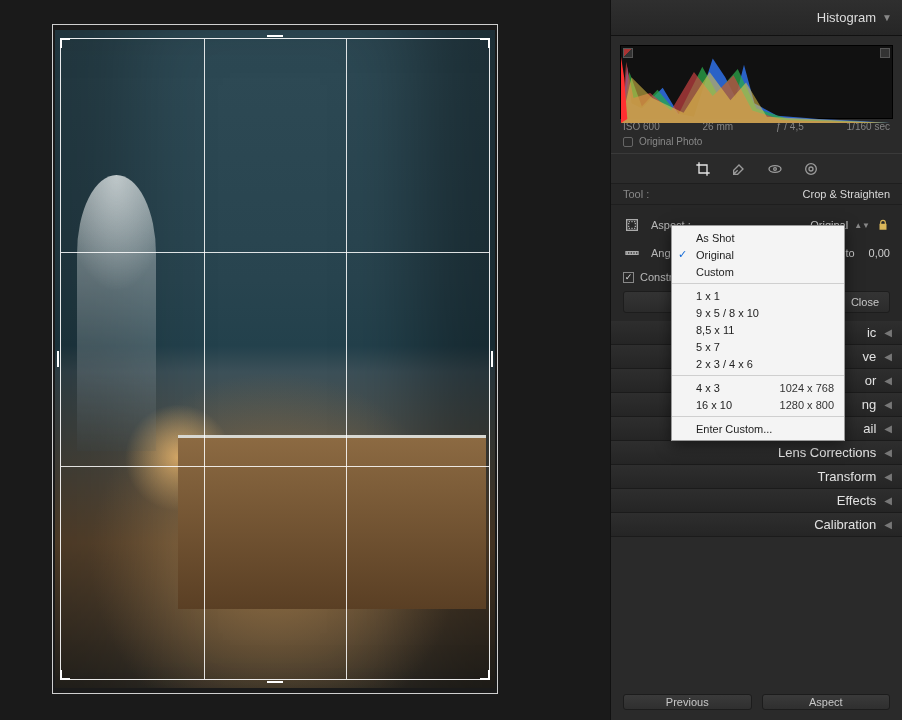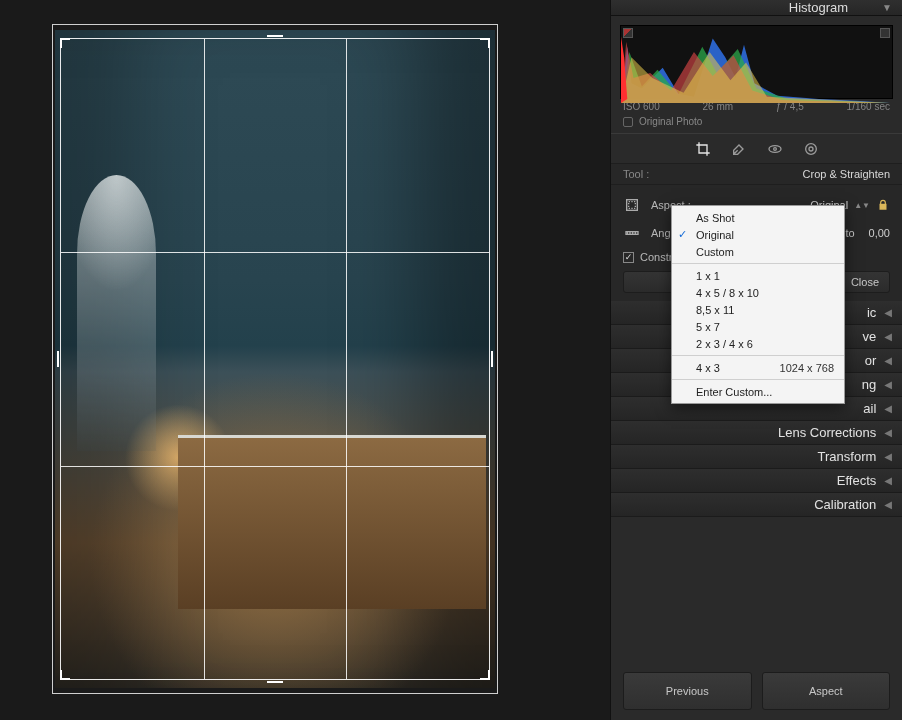--- a/index.html
+++ b/index.html
@@ -90,28 +90,27 @@
     position: absolute;
     right: 0; top: 0;
     width: 292px;
     height: 720px;
     background: #2a2a2a;
     border-left: 1px solid #111;
     display: flex;
     flex-direction: column;
   }
   .panel-head {
-    height: 16px;
+    height: 36px;
     display: flex; align-items: center; justify-content: flex-end;
     padding: 0 10px;
     background: linear-gradient(#2f2f2f,#262626);
     border-bottom: 1px solid #111;
     color: #ddd;
     font-size: 13px;
-    gap: 28px;
   }
   .panel-head .tri { margin-left: 6px; color: #888; font-size: 10px; }
 
   .histogram {
     position: relative;
     margin: 9px 9px 0 9px;
     height: 74px;
     background: #111;
     border: 1px solid #000;
   }
@@ -203,21 +202,21 @@
   .dd-item .check { position:absolute; left:6px; color:#1068d6; font-size:11px; }
   .dd-sep { height:1px; background:#cfcfcf; margin:3px 0; }
   .dd-res { color:#333; }
 
   .bottom-btns {
     position:absolute; bottom:10px; left:12px; right:12px;
     display:flex; gap:10px;
   }
   .bottom-btns button {
     flex:1;
-    height: 38px;
+    height: 16px;
     background: linear-gradient(#3a3a3a,#2f2f2f);
     border: 1px solid #1c1c1c;
     border-radius: 3px;
     color: #c8c8c8;
     font-size: 11px;
     cursor: pointer;
   }
   .scrollbar-right{
     position:absolute; right:2px; top:0; bottom:0; width:14px;
   }
@@ -364,35 +363,39 @@
           <span>Original</span>
         </div>
         <div class="dd-item">
           <span>Custom</span>
         </div>
         <div class="dd-sep"></div>
         <div class="dd-item">
           <span>1 x 1</span>
         </div>
         <div class="dd-item">
-          <span>4 x 5  /  8 x 10</span>
+          <span>9 x 5  /  8 x 10</span>
         </div>
         <div class="dd-item">
           <span>8,5 x 11</span>
         </div>
         <div class="dd-item">
           <span>5 x 7</span>
         </div>
         <div class="dd-item">
           <span>2 x 3  /  4 x 6</span>
         </div>
         <div class="dd-sep"></div>
         <div class="dd-item">
           <span>4 x 3</span>
           <span class="dd-res">1024 x 768</span>
+        </div>
+        <div class="dd-item">
+          <span>16 x 10</span>
+          <span class="dd-res">1280 x 800</span>
         </div>
         <div class="dd-sep"></div>
         <div class="dd-item">
           <span>Enter Custom...</span>
         </div>
       </div>
   </div>
 
   <div id="partial-sections">
       <div class="sec-h">

